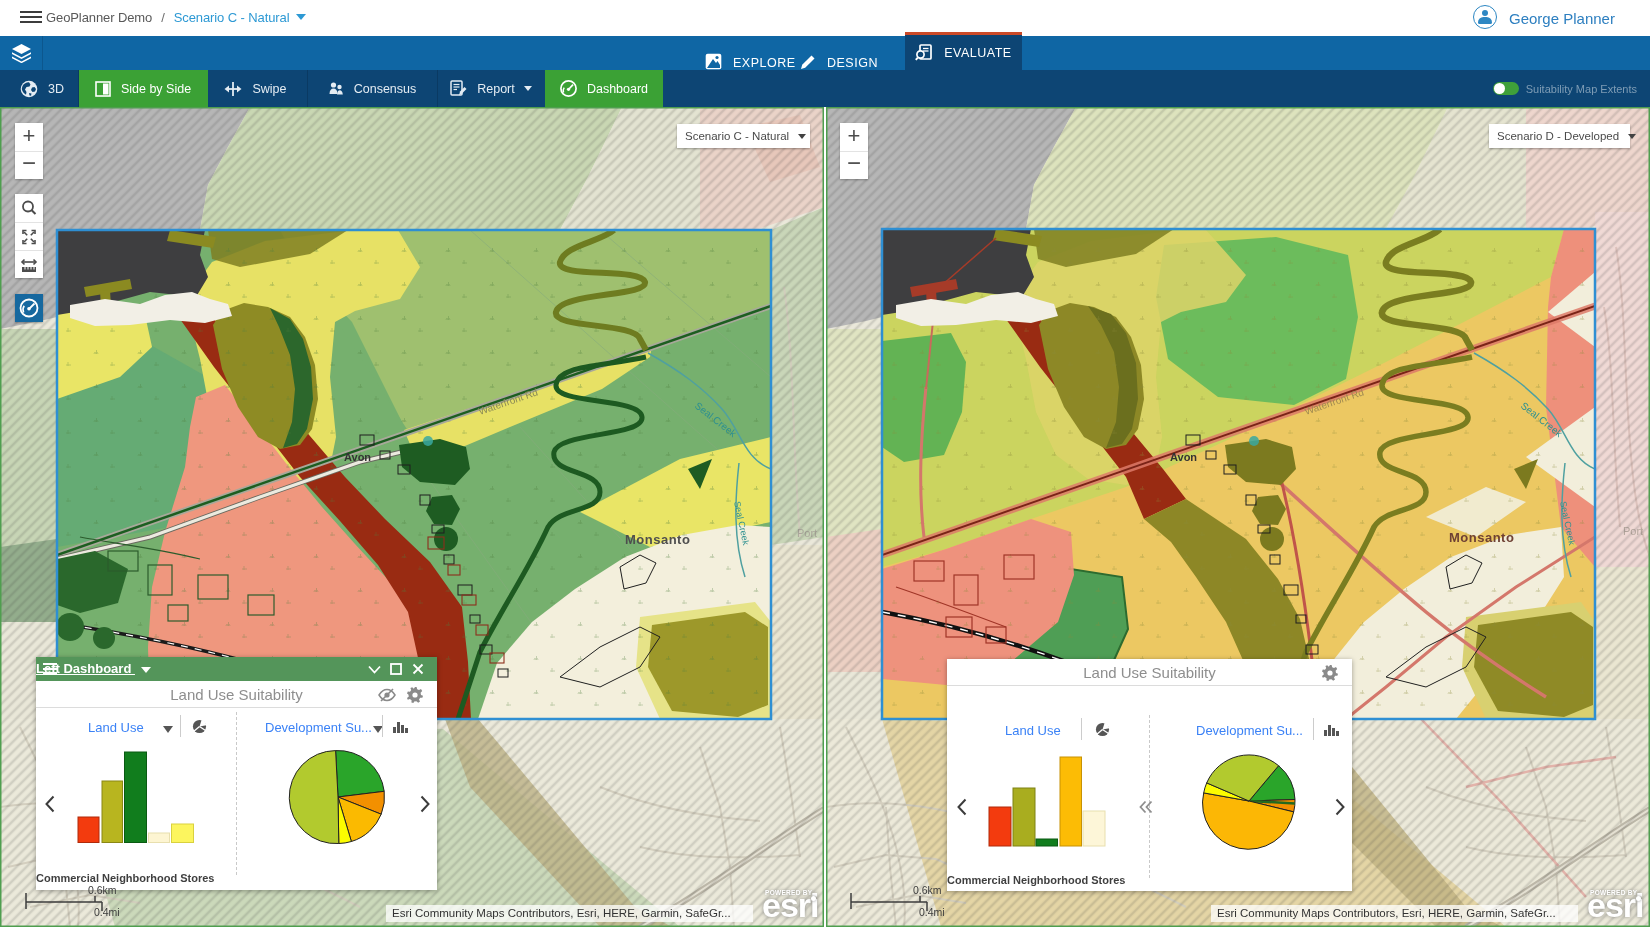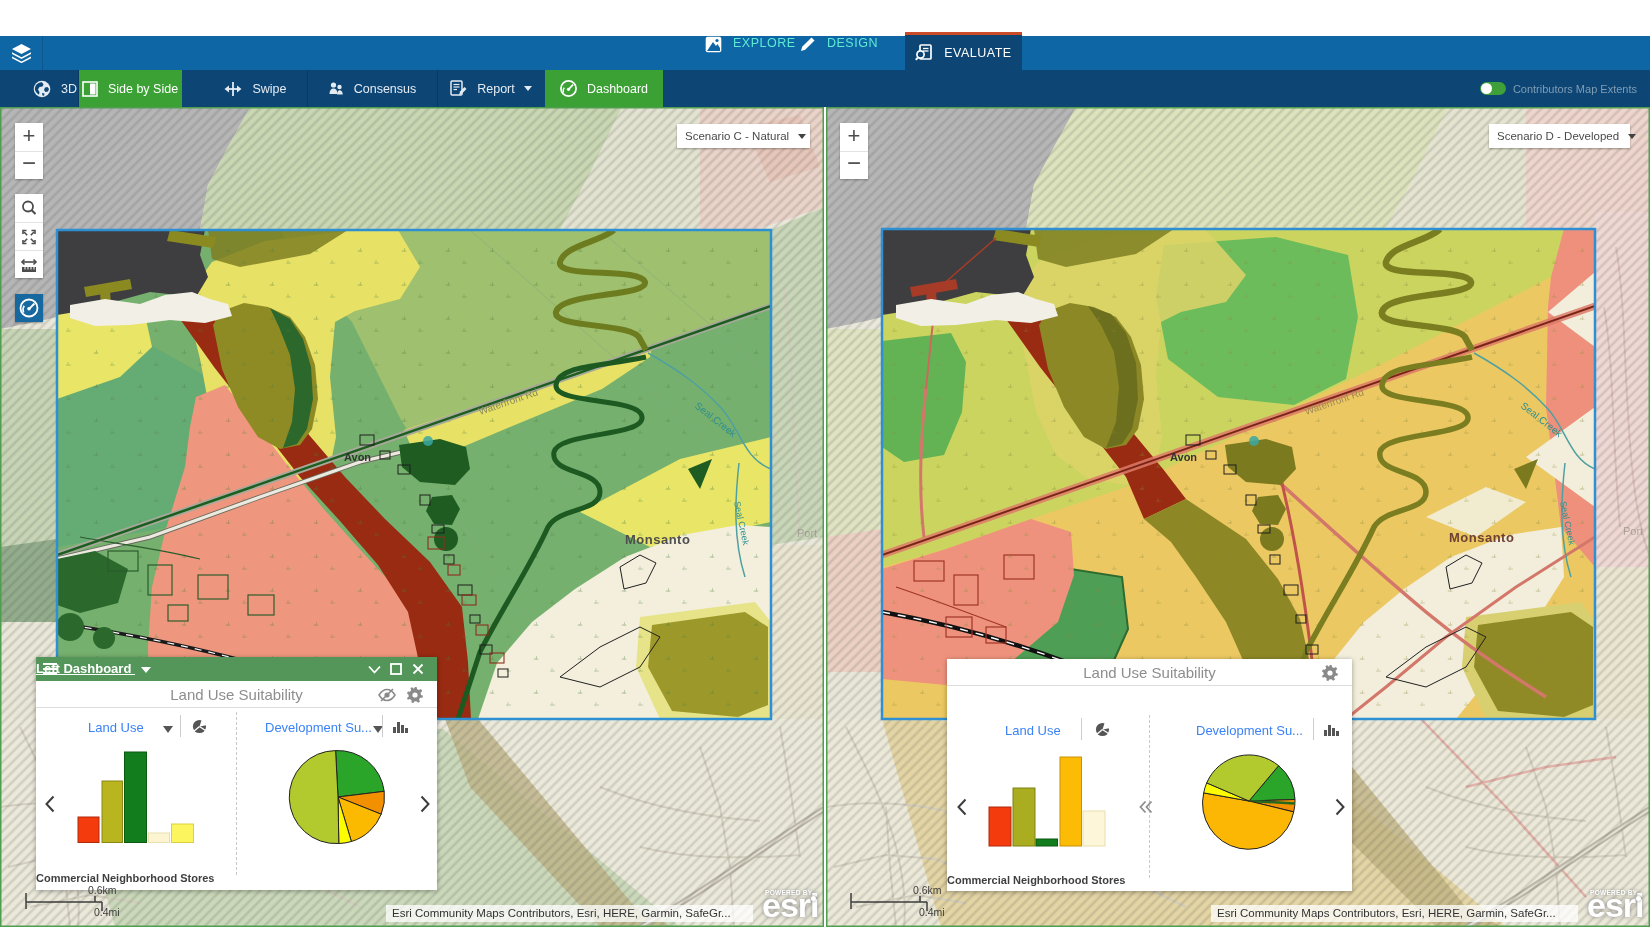--- a/index.html
+++ b/index.html
@@ -16,21 +16,21 @@
 #crumb .caret { display:inline-block; width:0; height:0; border-left:5px solid transparent; border-right:5px solid transparent; border-top:6px solid #2d99d4; margin-left:7px; vertical-align:2px;}
 #user { position:absolute; left:1473px; top:4px; width:177px; height:28px; white-space:nowrap; }
 #avatar { position:absolute; left:0; top:1px; width:24px; height:24px; border-radius:50%; border:1.6px solid #2d87c3; }
 #avatar .head { position:absolute; left:7.5px; top:3.5px; width:6px; height:6px; border-radius:50%; background:#2d87c3; }
 #avatar .bod { position:absolute; left:3.5px; top:11px; width:14px; height:7px; border-radius:7px 7px 2px 2px; background:#2d87c3; }
 #uname { position:absolute; left:36px; top:6px; font-size:15px; color:#2d7fc0; }
 
 
 #nav { position:absolute; left:0; top:36px; width:1650px; height:34px; background:#0f66a4; }
 #nav .vsep { position:absolute; left:42px; top:0; width:1px; height:34px; background:#0c578e; }
-.navtab { position:absolute; top:0; height:34px; color:#5eead4; font-size:12.5px; letter-spacing:0.5px; display:flex; align-items:flex-start; }
+.navtab { position:absolute; top:0; height:34px; color:#ffffff; font-size:12.5px; letter-spacing:0.5px; display:flex; align-items:flex-end; }
 .navtab svg { margin-right:11px; }
 #tab-evaluate { position:absolute; left:905px; top:-4px; width:117px; height:38px; background:#0d4574; border-top:3px solid #cb4a28; display:flex; align-items:center; justify-content:center; color:#fff; font-size:12.5px; letter-spacing:0.5px; }
 #tab-evaluate svg { margin-right:11px; }
 
 
 #tools { position:absolute; left:0; top:70px; width:1650px; height:37px; background:#0d4574; }
 .tbtn { position:absolute; top:0; height:37px; display:flex; align-items:center; justify-content:center; color:#e4ecf3; font-size:12.5px; }
 .tbtn svg { margin-right:10px; }
 .tbtn.green { background:#3ba135; color:#fff; }
 .tsep { position:absolute; top:0; width:1px; height:37px; background:#0a3a63; }
@@ -64,20 +64,35 @@
 .dash-burg div { height:2px; background:#fff; margin-bottom:2.6px; }
 .dash-sub { height:27px; border-bottom:1px solid #dcdcdc; position:relative; }
 .dash-sub .t { position:absolute; left:0; right:0; top:5px; text-align:center; color:#8e8e8e; font-size:15px; }
 .dash-cap { position:absolute; left:0; right:0; text-align:left; font-size:11px; font-weight:bold; color:#3f3f3f; }
 .wh { position:absolute; font-size:13px; color:#3b82f6; }
 </style>
 </head>
 <body>
 <div id="app">
 
+  <div id="hdr">
+    <div id="burger">
+        <div></div>
+        <div></div>
+        <div></div>
+      </div>
+    <div id="crumb">GeoPlanner Demo<span class="sep">/</span><span class="scen">Scenario C - Natural</span><span class="caret"></span></div>
+    <div id="user">
+      <div id="avatar">
+          <div class="head"></div>
+          <div class="bod"></div>
+        </div>
+      <div id="uname">George Planner</div>
+    </div>
+  </div>
 
   <div id="nav">
     <div class="vsep"></div>
     <svg width="19" height="19" viewBox="0 0 19 19" style="position:absolute;left:12px;top:8px">
       <path d="M9.5 0 L19 5 9.5 10 0 5Z" fill="#fff"></path>
       <path d="M0 8.2 L9.5 13.2 19 8.2 19 10 9.5 15 0 10Z" fill="#fff"></path>
       <path d="M0 12.4 L9.5 17.4 19 12.4 19 14.2 9.5 19.2 0 14.2Z" fill="#fff"></path>
     </svg>
     <div class="navtab" style="left:705px">
       <svg width="17" height="17" viewBox="0 0 17 17">
@@ -96,29 +111,29 @@
           <rect x="5" y="1" width="11" height="14" rx="1" fill="none" stroke="#fff" stroke-width="1.7"></rect>
           <line x1="8" y1="4.5" x2="13.5" y2="4.5" stroke="#fff" stroke-width="1.3"></line>
           <line x1="8" y1="7" x2="13.5" y2="7" stroke="#fff" stroke-width="1.3"></line>
           <circle cx="5.5" cy="10.5" r="3.6" fill="#0d4574" stroke="#fff" stroke-width="1.7"></circle>
           <line x1="2.8" y1="13.6" x2="0.8" y2="15.8" stroke="#fff" stroke-width="2"></line>
         </svg>
       EVALUATE</div>
   </div>
 
   <div id="tools">
-    <div class="tbtn" style="left:16px;width:78px">
+    <div class="tbtn" style="left:3px;width:78px">
       <svg width="18" height="18" viewBox="0 0 18 18">
           <circle cx="9" cy="9" r="8.3" fill="#e4ecf3"></circle>
           <path d="M2.5 6 C4 3.5 6.5 2.2 9 2.3 L10.5 4.5 9.5 6.5 6.5 7 5 9.5 6.5 12 6 14.8 C3.8 13.6 2 11 1.8 8.8 Z" fill="#0d4574"></path>
           <path d="M12 7.5 L14.5 7 16 9 15 11.5 12.5 12 11 10Z" fill="#0d4574"></path>
           <path d="M9 13 L11.5 13.5 11 15.8 9.5 15.5Z" fill="#0d4574"></path>
         </svg>
       3D</div>
-    <div class="tbtn green" style="left:78px;width:104px">
+    <div class="tbtn green" style="left:78px;width:130px">
       <svg width="16" height="16" viewBox="0 0 16 16">
           <rect x="1" y="1" width="14" height="14" fill="none" stroke="#fff" stroke-width="1.6"></rect>
           <rect x="8" y="2.5" width="5.5" height="11" fill="#fff"></rect>
         </svg>
       Side by Side</div>
     <div class="tbtn" style="left:204px;width:103px">
       <svg width="18" height="16" viewBox="0 0 18 16">
           <line x1="9" y1="1" x2="9" y2="15" stroke="#e4ecf3" stroke-width="1.8"></line>
           <line x1="3.5" y1="8" x2="14.5" y2="8" stroke="#e4ecf3" stroke-width="1.8"></line>
           <path d="M5 4.5 L0.5 8 5 11.5Z" fill="#e4ecf3"></path>
@@ -151,21 +166,21 @@
           <path d="M3.5 12.5 C3 11 3.2 9 4.2 7.6" stroke="#fff" stroke-width="1.5" fill="none"></path>
         </svg>
       Dashboard</div>
     <div class="tsep" style="left:78px"></div>
     <div class="tsep" style="left:307px"></div>
     <div class="tsep" style="left:437px"></div>
     <div id="sync">
         <div class="pill">
           <div class="knob"></div>
         </div>
-        <div class="lbl">Contributors Map Extents</div>
+        <div class="lbl">Suitability Map Extents</div>
       </div>
   </div>
 
   <div id="panelL" class="panel">
   <svg class="map" width="824" height="820" viewBox="0 0 824 820">
     <defs>
       <pattern id="hatchL" width="7" height="7" patternUnits="userSpaceOnUse" patternTransform="rotate(45)">
         <line x1="3" y1="0" x2="3" y2="7" stroke="rgba(70,70,70,0.16)" stroke-width="2.6"></line>
       </pattern>
       <clipPath id="rectL">

